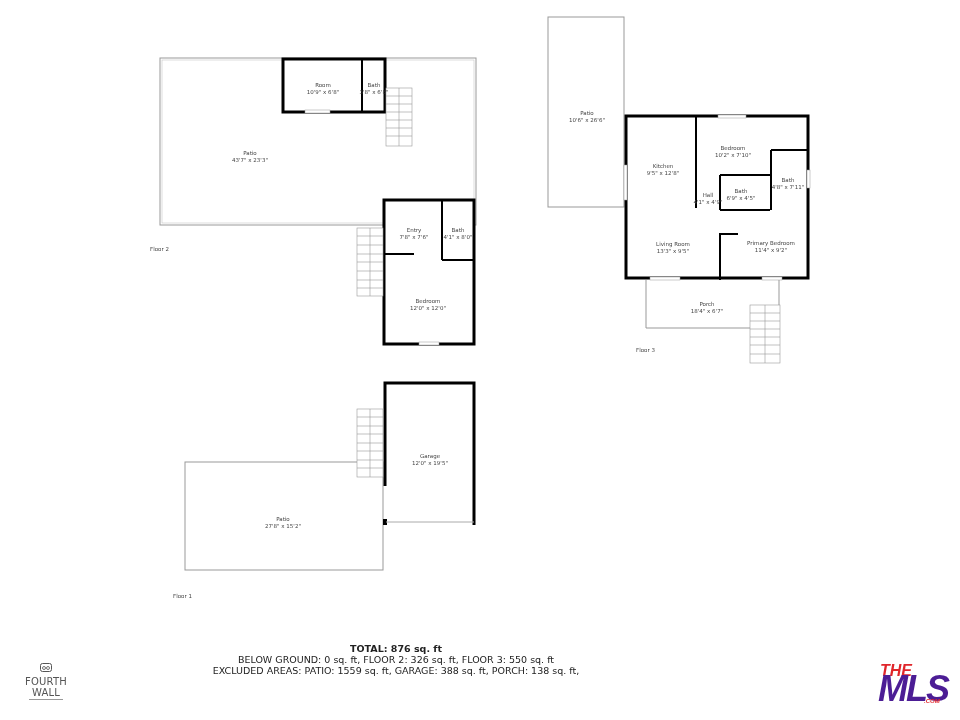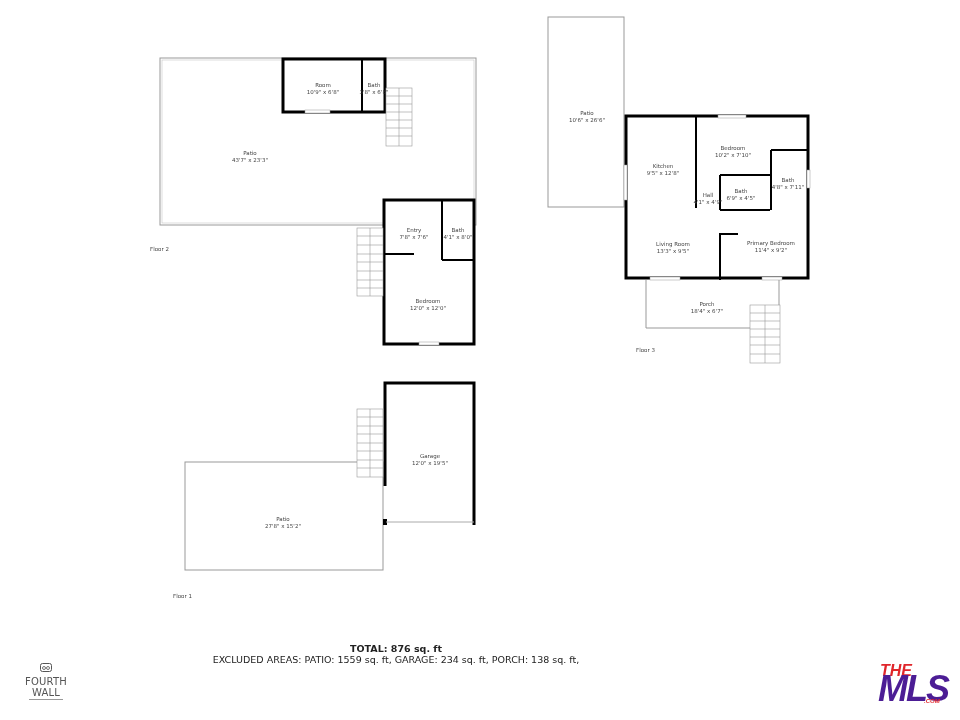--- a/index.html
+++ b/index.html
@@ -175,21 +175,22 @@
     <div>11'4" x 9'2"</div>
   </div>
 <div class="lbl" style="left:707px;top:301px;">
     <div>Porch</div>
     <div>18'4" x 6'7"</div>
   </div>
 <div class="floor" style="left:636px;top:347px;">Floor 3</div>
 
 <div class="summary">
   <div class="total">TOTAL: 876 sq. ft</div>
-  <div>EXCLUDED AREAS: PATIO: 1559 sq. ft, GARAGE: 234 sq. ft, PORCH: 138 sq. ft,</div>
+  <div>BELOW GROUND: 0 sq. ft, FLOOR 2: 326 sq. ft, FLOOR 3: 550 sq. ft</div>
+  <div>EXCLUDED AREAS: PATIO: 1559 sq. ft, GARAGE: 388 sq. ft, PORCH: 138 sq. ft,</div>
 </div>
 
 <div class="fw">
   <svg width="12" height="9" viewBox="0 0 12 9">
     <rect x="0.5" y="0.5" width="11" height="8" rx="2" fill="none" stroke="#555" stroke-width="1"></rect>
     <circle cx="4" cy="5" r="1.5" fill="none" stroke="#555" stroke-width="0.8"></circle>
     <circle cx="8" cy="5" r="1.5" fill="none" stroke="#555" stroke-width="0.8"></circle>
   </svg>
   <div class="name">FOURTH WALL</div>
   <div style="height:1px;background:#999;margin:1px 4px 0;"></div>

